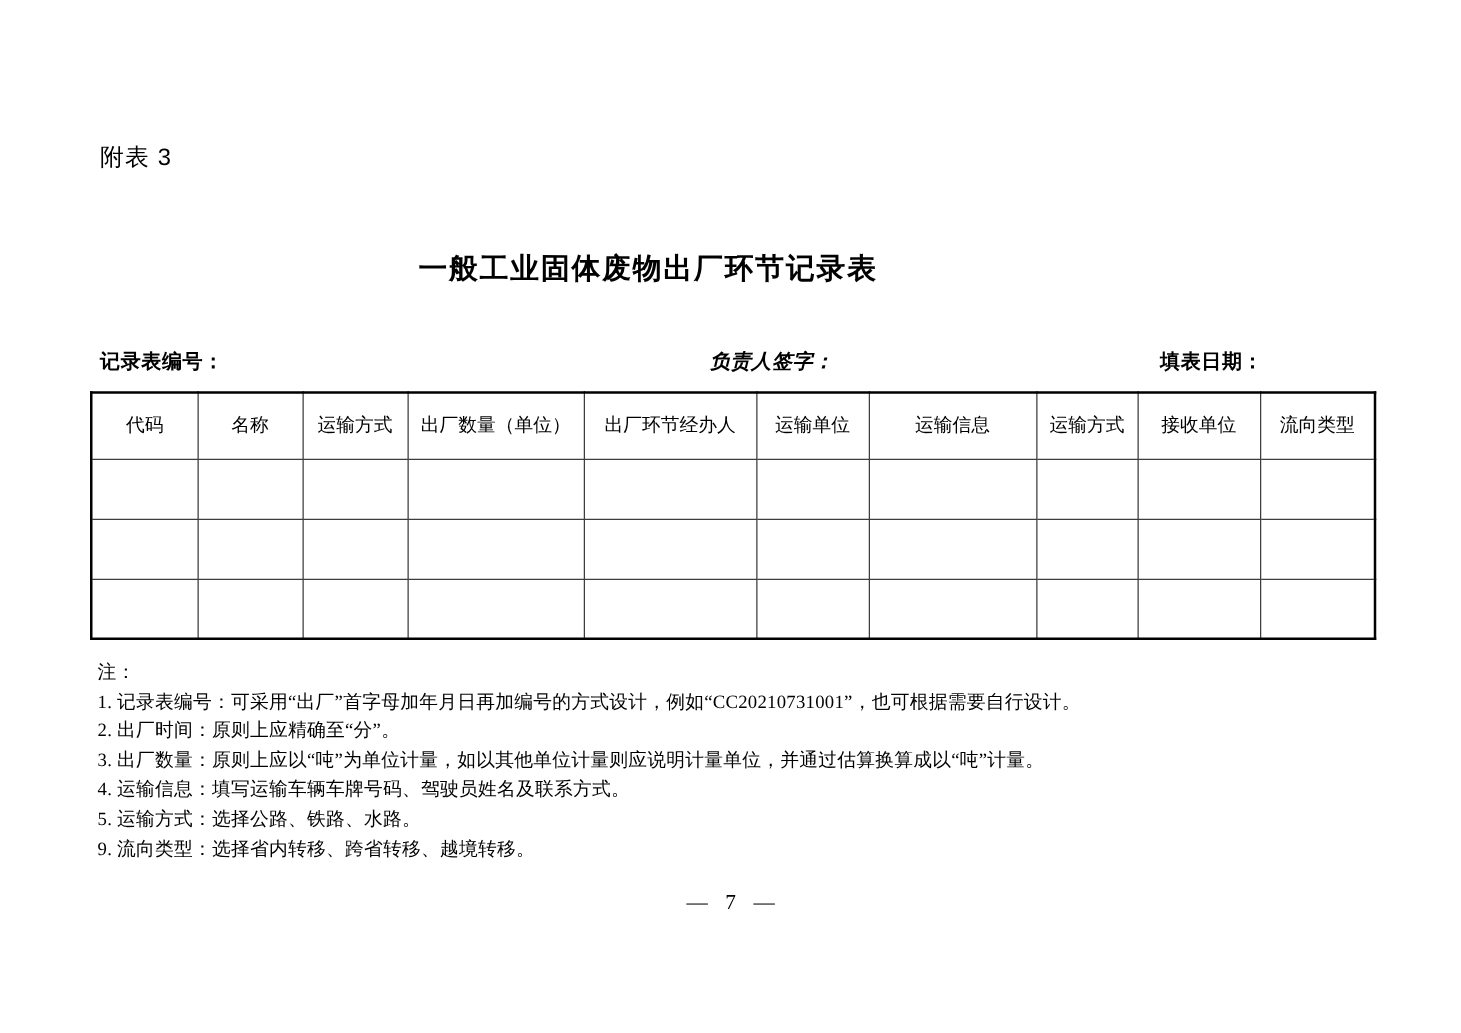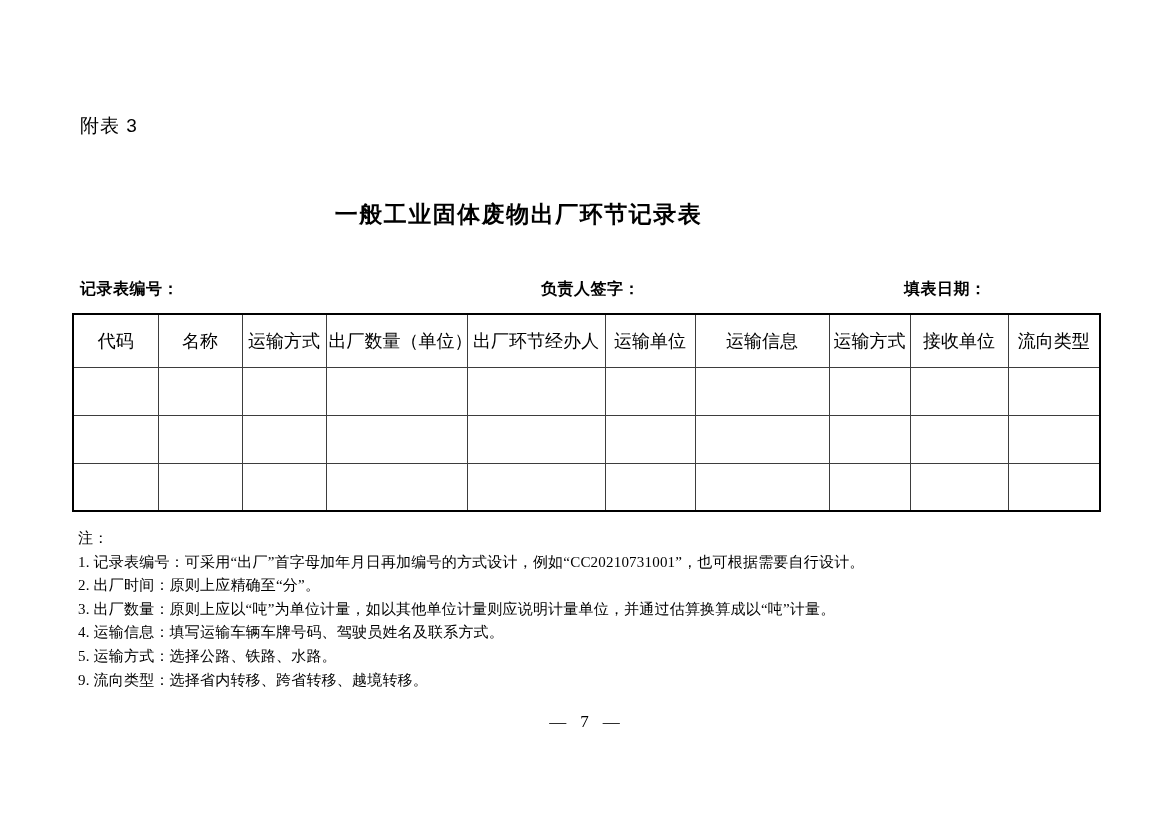--- a/index.html
+++ b/index.html
@@ -46,38 +46,38 @@
       height: 22px;
     }
     .meta-label {
       position: absolute;
       font-size: 16px;
       font-weight: bold;
       letter-spacing: 0.5px;
       white-space: nowrap;
     }
     .meta-label.record-number { left: 80px; }
-    .meta-label.signature     { left: 541px; }
-    .meta-label.fill-date     { left: 904px; }
+    .meta-label.signature     { left: 568px; font-style: italic; }
+    .meta-label.fill-date     { left: 928px; }
 
     table.record-table {
       position: absolute;
       left: 72px;
       top: 313px;
       width: 1027px;
       border-collapse: collapse;
       table-layout: fixed;
       border: 2px solid #000000;
     }
     table.record-table th,
     table.record-table td {
       border: 1px solid #3d3d3d;
       text-align: center;
       vertical-align: middle;
-      font-size: 18px;
+      font-size: 15px;
       font-weight: normal;
       padding: 0 2px;
       overflow: hidden;
       white-space: nowrap;
     }
     table.record-table tr.header-row { height: 53px; }
     table.record-table tr.data-row   { height: 48px; }
 
     .notes {
       position: absolute;

